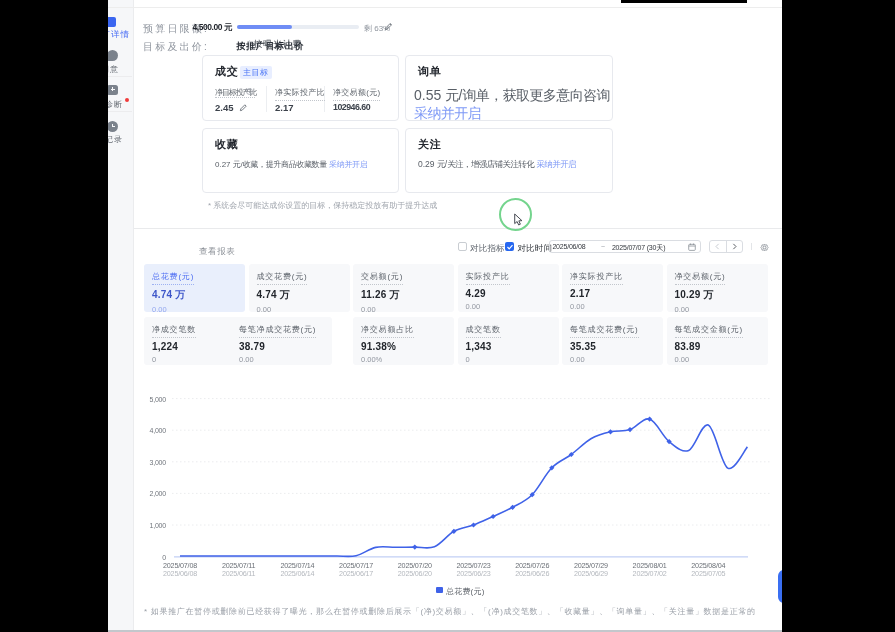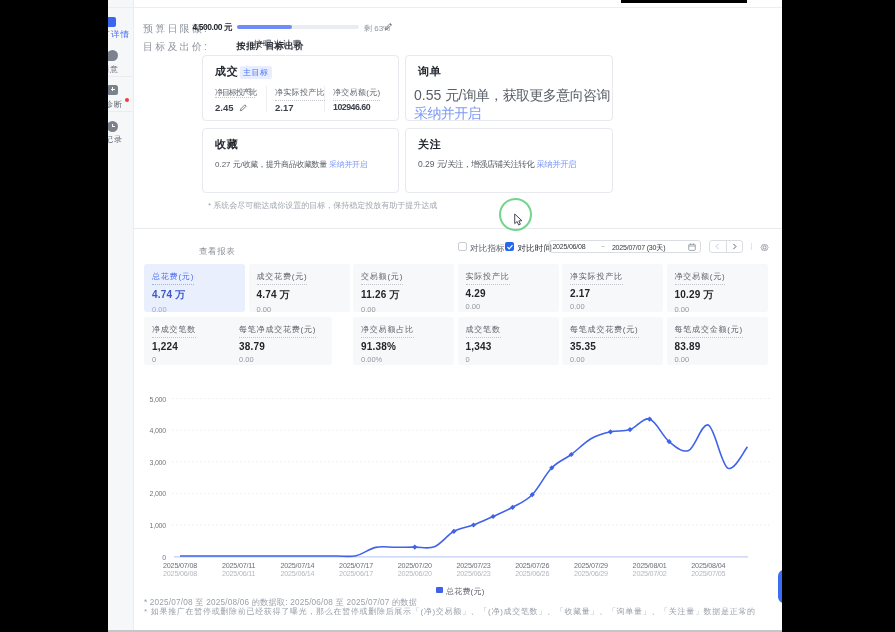--- a/index.html
+++ b/index.html
@@ -243,21 +243,20 @@
             <text x="473.5" y="575.5">2025/06/23</text>
             <text x="532.2" y="575.5">2025/06/26</text>
             <text x="590.9" y="575.5">2025/06/29</text>
             <text x="649.6" y="575.5">2025/07/02</text>
             <text x="708.3" y="575.5">2025/07/05</text>
           </g>
    </g>
   </svg>
   <div class="abs" style="left:328px;top:586.5px;width:6.5px;height:6.5px;background:#3f62e8;border-radius:1px;"></div>
   <div class="abs" style="left:338px;top:585.5px;font-size:8px;color:#5f646b;letter-spacing:0.2px;">总花费(元)</div>
-  <div class="abs" style="left:36px;top:596.5px;font-size:8.2px;color:#9ba0a8;letter-spacing:0.2px;">* 2025/07/08 至 2025/08/06 的数据取: 2025/06/08 至 2025/07/07 的数据</div>
   <div class="abs" style="left:36px;top:606px;font-size:8px;color:#9ba0a8;letter-spacing:0.7px;white-space:nowrap;">* 如果推广在暂停或删除前已经获得了曝光，那么在暂停或删除后展示「(净)交易额」、「(净)成交笔数」、「收藏量」、「询单量」、「关注量」数据是正常的</div>
 
   <div class="abs" style="left:390.7px;top:197.9px;width:33px;height:33px;border:2.6px solid #74d48d;border-radius:50%;box-sizing:border-box;"></div>
   <svg class="abs" style="left:404.5px;top:212.5px;" width="12" height="14" viewBox="0 0 14 16">
         <path d="M2 1 L2 12.2 L4.8 9.8 L6.6 13.8 L8.6 12.9 L6.8 9 L10.4 8.8 Z" fill="#fff" stroke="#3c4048" stroke-width="1.1" stroke-linejoin="round"></path>
       </svg>
 
   <div class="abs" style="left:670px;top:570px;width:12px;height:33px;background:#3a6ff2;border-radius:6px 0 0 6px;"></div>
  </div>
 

